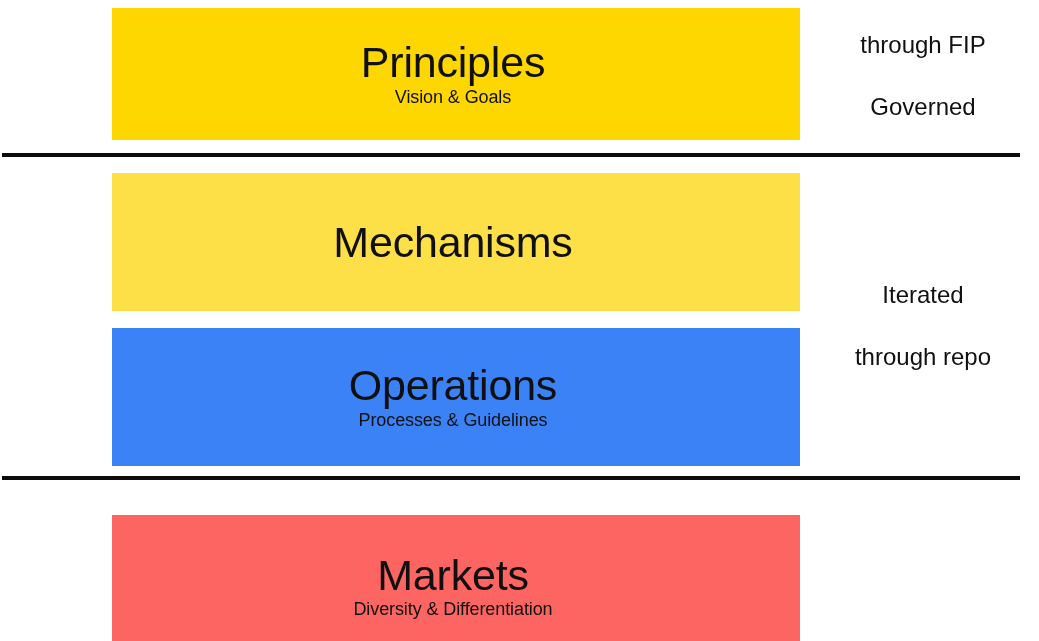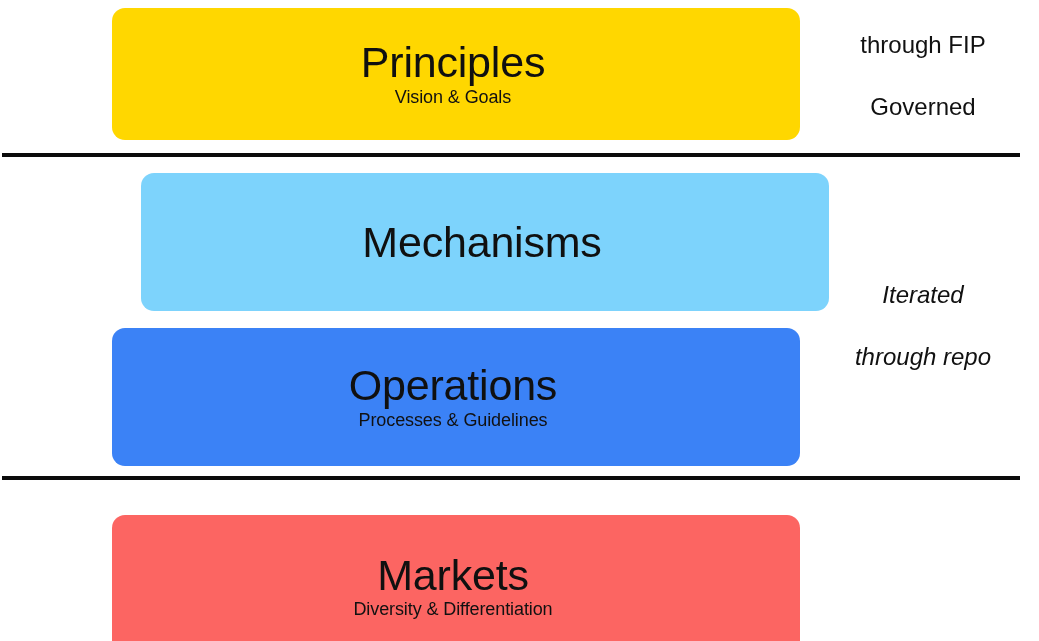--- a/index.html
+++ b/index.html
@@ -24,21 +24,20 @@
   
   .layer-band {
     position: absolute;
     left: 112px;
     width: 688px;
     display: flex;
     flex-direction: column;
     align-items: center;
     justify-content: center;
     box-sizing: border-box;
-    border-radius: 13px;
   }
 
   .layer-inner {
     
     width: 688px;
     text-align: center;
     padding-right: 4px;
     box-sizing: border-box;
     transform: translateX(-1px);
   }
@@ -93,37 +92,37 @@
     letter-spacing: 0px;
   }
   .side-annotation .ann-line {
     display: block;
     white-space: nowrap;
   }
   .side-annotation .ann-line + .ann-line {
     margin-top: 38px;
   }
   #annotation-governance { top: 33px; }
-  #annotation-iteration  { top: 283px; font-style: italic; }
+  #annotation-iteration  { top: 283px; }
 </style>
 </head>
 <body>
 
 <div id="diagram-root">
 
   <div class="layer-band" id="band-principles" style="background: rgb(255, 215, 0);">
     <div class="layer-inner">
       <span class="layer-title">Principles</span>
       <span class="layer-subtitle">Vision &amp; Goals</span>
     </div>
   </div>
 
   <div class="divider-rule" id="divider-top" style="background: rgb(11, 11, 11);"></div>
 
-  <div class="layer-band" id="band-mechanisms" style="background: #7dd3fc; margin-left: 29px;">
+  <div class="layer-band" id="band-mechanisms" style="background: #fde047;">
     <div class="layer-inner">
       <span class="layer-title">Mechanisms</span>
     </div>
   </div>
 
   <div class="layer-band" id="band-operations" style="background: #3b82f6; align-items: flex-end;">
     <div class="layer-inner">
       <span class="layer-title">Operations</span>
       <span class="layer-subtitle">Processes &amp; Guidelines</span>
     </div>

